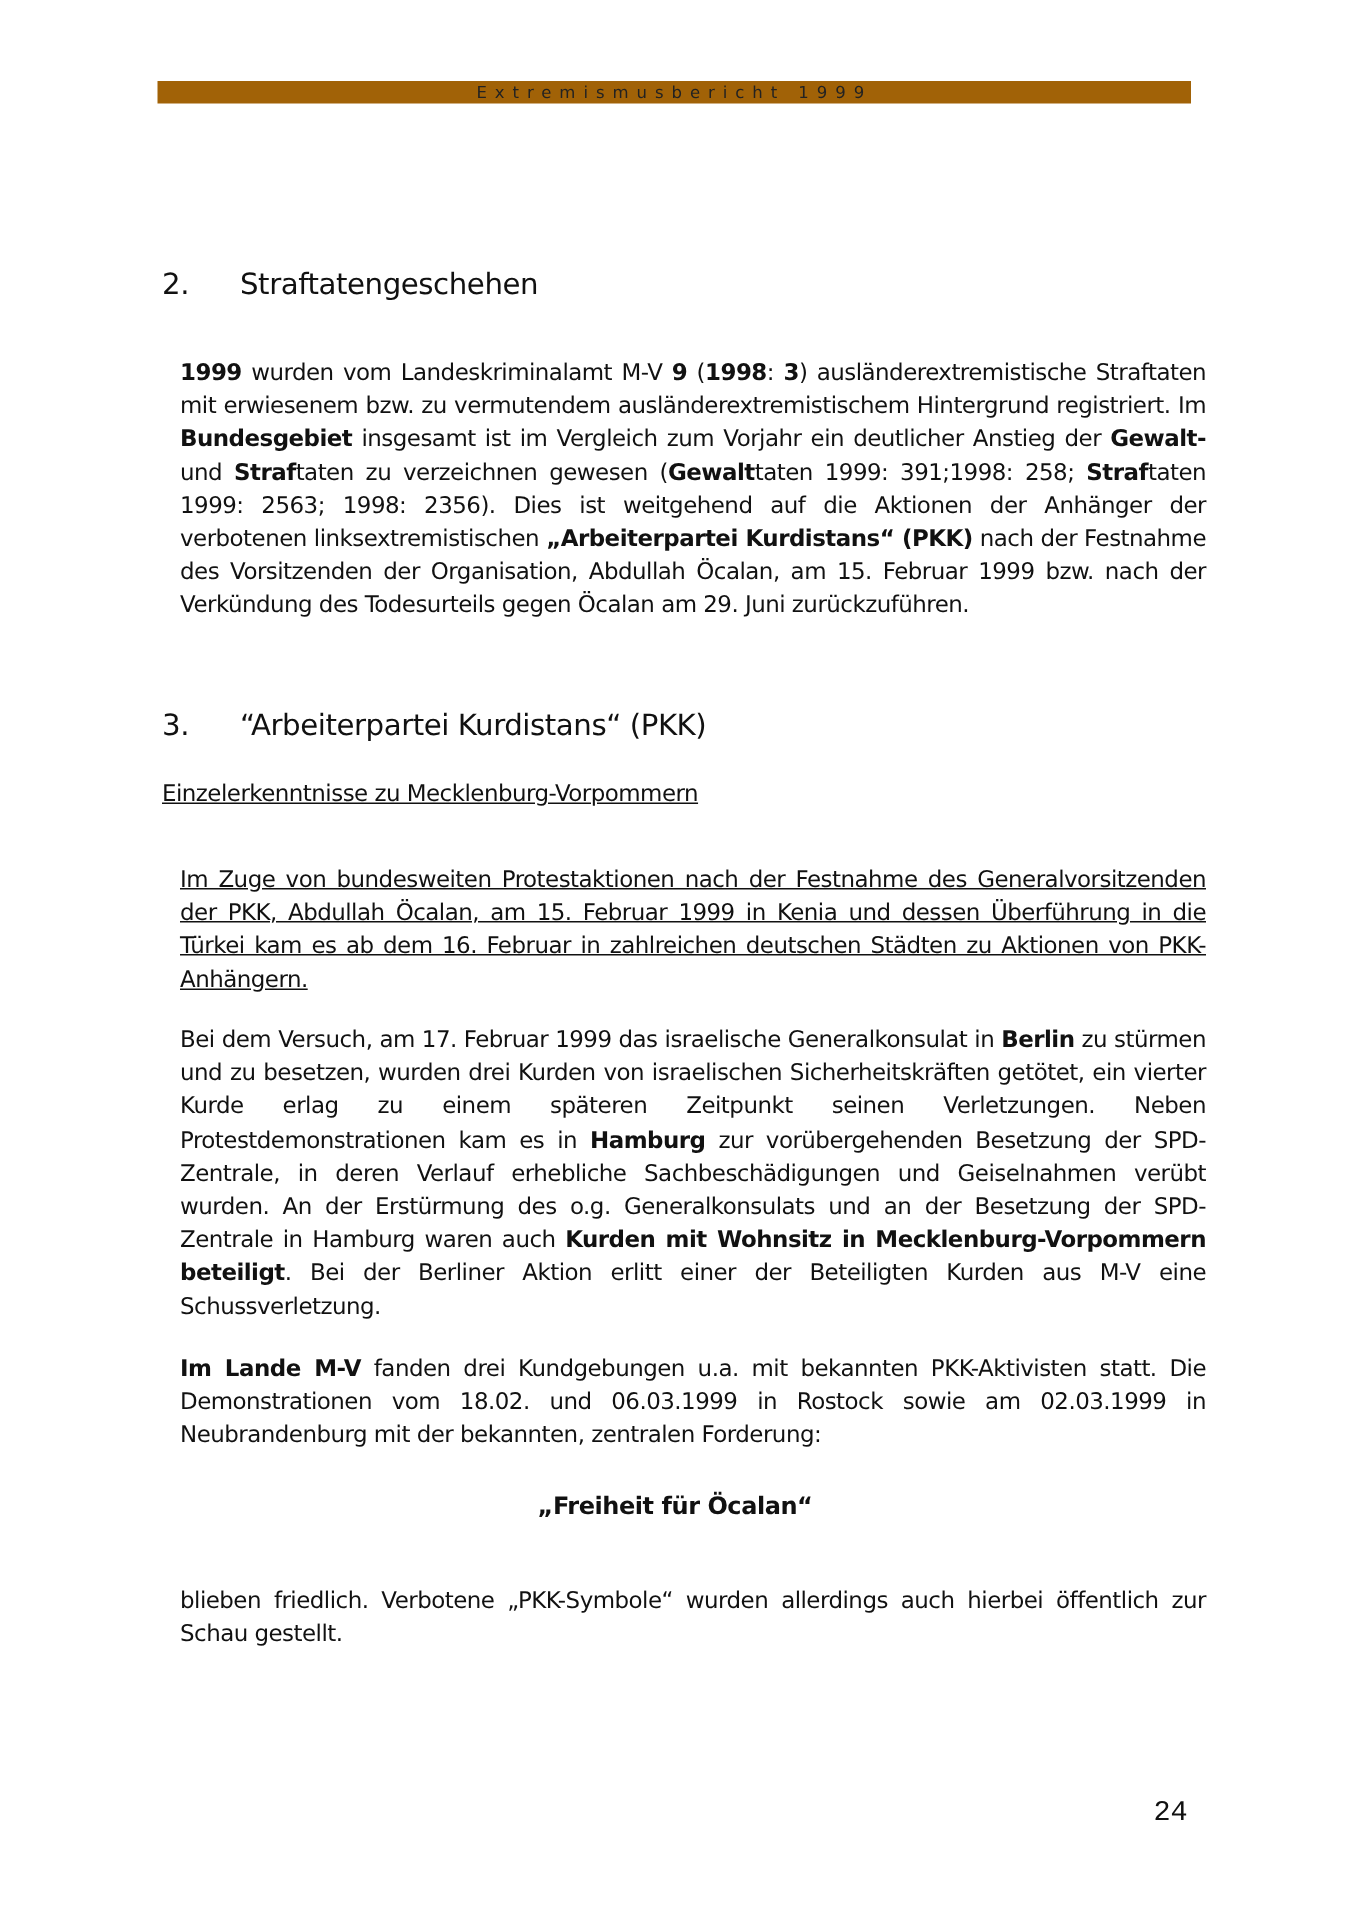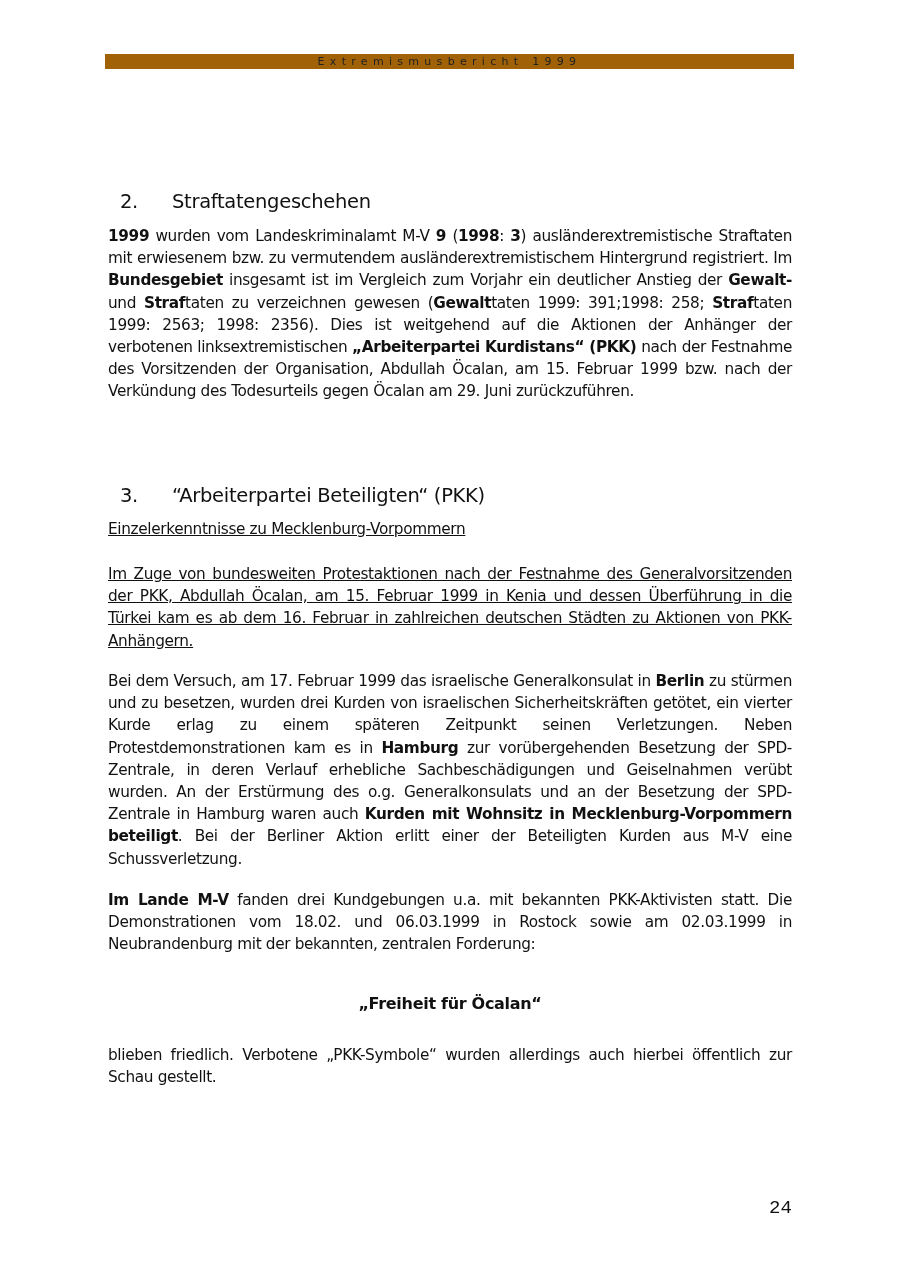--- a/index.html
+++ b/index.html
@@ -2,24 +2,24 @@
 <html><head>
 <meta charset="utf-8">
 <style>
   html, body { margin: 0; padding: 0; background: #ffffff; }
   body { width: 900px; height: 1271px; position: relative; overflow: hidden;
          font-family: "DejaVu Sans", sans-serif; color: #111; }
   .header-bar { position: absolute; left: 105px; top: 54px; width: 689px; height: 15px;
                 background: #a16207; text-align: center; font-size: 11px; line-height: 15px;
                 letter-spacing: 5.3px; color: #222; }
   .content { position: absolute; left: 108px; top: 0; width: 684px; }
-  h2 { font-weight: normal; font-size: 19.5px; margin: 12px; position: absolute; left: 0;
+  h2 { font-weight: normal; font-size: 19.5px; margin: 0; position: absolute; left: 0;
        white-space: nowrap; letter-spacing: -0.3px; }
   h2 .num { display: inline-block; width: 52px; }
-  p { position: absolute; left: 0; width: 684px; margin: 0; font-size: 15.3px; line-height: 22.2px;
+  p { position: absolute; left: 0; width: 684px; margin: 12px; font-size: 15.3px; line-height: 22.2px;
       text-align: justify; letter-spacing: -0.35px; }
   p b { font-weight: bold; }
   .subhead { position: absolute; left: 0; font-size: 15.3px; text-decoration: underline;
              letter-spacing: -0.35px; white-space: nowrap; }
   .quote { position: absolute; left: 0; width: 684px; text-align: center; font-weight: bold;
            font-size: 16px; letter-spacing: -0.3px; }
   .page-num { position: absolute; left: 769px; top: 1197px; font-family: Liberation Mono, monospace;
               font-size: 19px; color: #111; }
 </style>
 </head>
@@ -29,21 +29,21 @@
   <span>Extremismusbericht 1999</span>
 </div>
 
 <div class="content">
   <h2 style="top:178px;">
     <span class="num">2.</span><span>Straftatengeschehen</span>
   </h2>
   <p style="top:225px;"><b>1999</b> wurden vom Landeskriminalamt M-V <b>9</b> (<b>1998</b>: <b>3</b>) ausländerextremistische Straftaten mit erwiesenem bzw. zu vermutendem ausländerextremistischem Hintergrund registriert. Im <b>Bundesgebiet</b> insgesamt ist im Vergleich zum Vorjahr ein deutlicher Anstieg der <b>Gewalt-</b> und <b>Straf</b>taten zu verzeichnen gewesen (<b>Gewalt</b>taten 1999: 391;1998: 258; <b>Straf</b>taten 1999: 2563; 1998: 2356). Dies ist weitgehend auf die Aktionen der Anhänger der verbotenen linksextremistischen <b>„Arbeiterpartei Kurdistans“ (PKK)</b> nach der Festnahme des Vorsitzenden der Organisation, Abdullah Öcalan, am 15. Februar 1999 bzw. nach der Verkündung des Todesurteils gegen Öcalan am 29. Juni zurückzuführen.</p>
 
   <h2 style="top:472px;">
-    <span class="num">3.</span><span>“Arbeiterpartei Beteiligten“ (PKK)</span>
+    <span class="num">3.</span><span>“Arbeiterpartei Kurdistans“ (PKK)</span>
   </h2>
   <div class="subhead" style="top:520px;">Einzelerkenntnisse zu Mecklenburg-Vorpommern</div>
 
   <p style="top:563px;text-decoration:underline;">Im Zuge von bundesweiten Protestaktionen nach der Festnahme des Generalvorsitzenden der PKK, Abdullah Öcalan, am 15. Februar 1999 in Kenia und dessen Überführung in die Türkei kam es ab dem 16. Februar in zahlreichen deutschen Städten zu Aktionen von PKK-Anhängern.</p>
   <p style="top:670px;">Bei dem Versuch, am 17. Februar 1999 das israelische Generalkonsulat in <b>Berlin</b> zu stürmen und zu besetzen, wurden drei Kurden von israelischen Sicherheitskräften getötet, ein vierter Kurde erlag zu einem späteren Zeitpunkt seinen Verletzungen. Neben Protestdemonstrationen kam es in <b>Hamburg</b> zur vorübergehenden Besetzung der SPD-Zentrale, in deren Verlauf erhebliche Sachbeschädigungen und Geiselnahmen verübt wurden. An der Erstürmung des o.g. Generalkonsulats und an der Besetzung der SPD-Zentrale in Hamburg waren auch <b>Kurden mit Wohnsitz in Mecklenburg-Vorpommern beteiligt</b>. Bei der Berliner Aktion erlitt einer der Beteiligten Kurden aus M-V eine Schussverletzung.</p>
   <p style="top:889px;"><b>Im Lande M-V</b> fanden drei Kundgebungen u.a. mit bekannten PKK-Aktivisten statt. Die Demonstrationen vom 18.02. und 06.03.1999 in Rostock sowie am 02.03.1999 in Neubrandenburg mit der bekannten, zentralen Forderung:</p>
   <div class="quote" style="top:994px;">„Freiheit für Öcalan“</div>
   <p style="top:1044px;">blieben friedlich. Verbotene „PKK-Symbole“ wurden allerdings auch hierbei öffentlich zur Schau gestellt.</p>
 </div>
 

